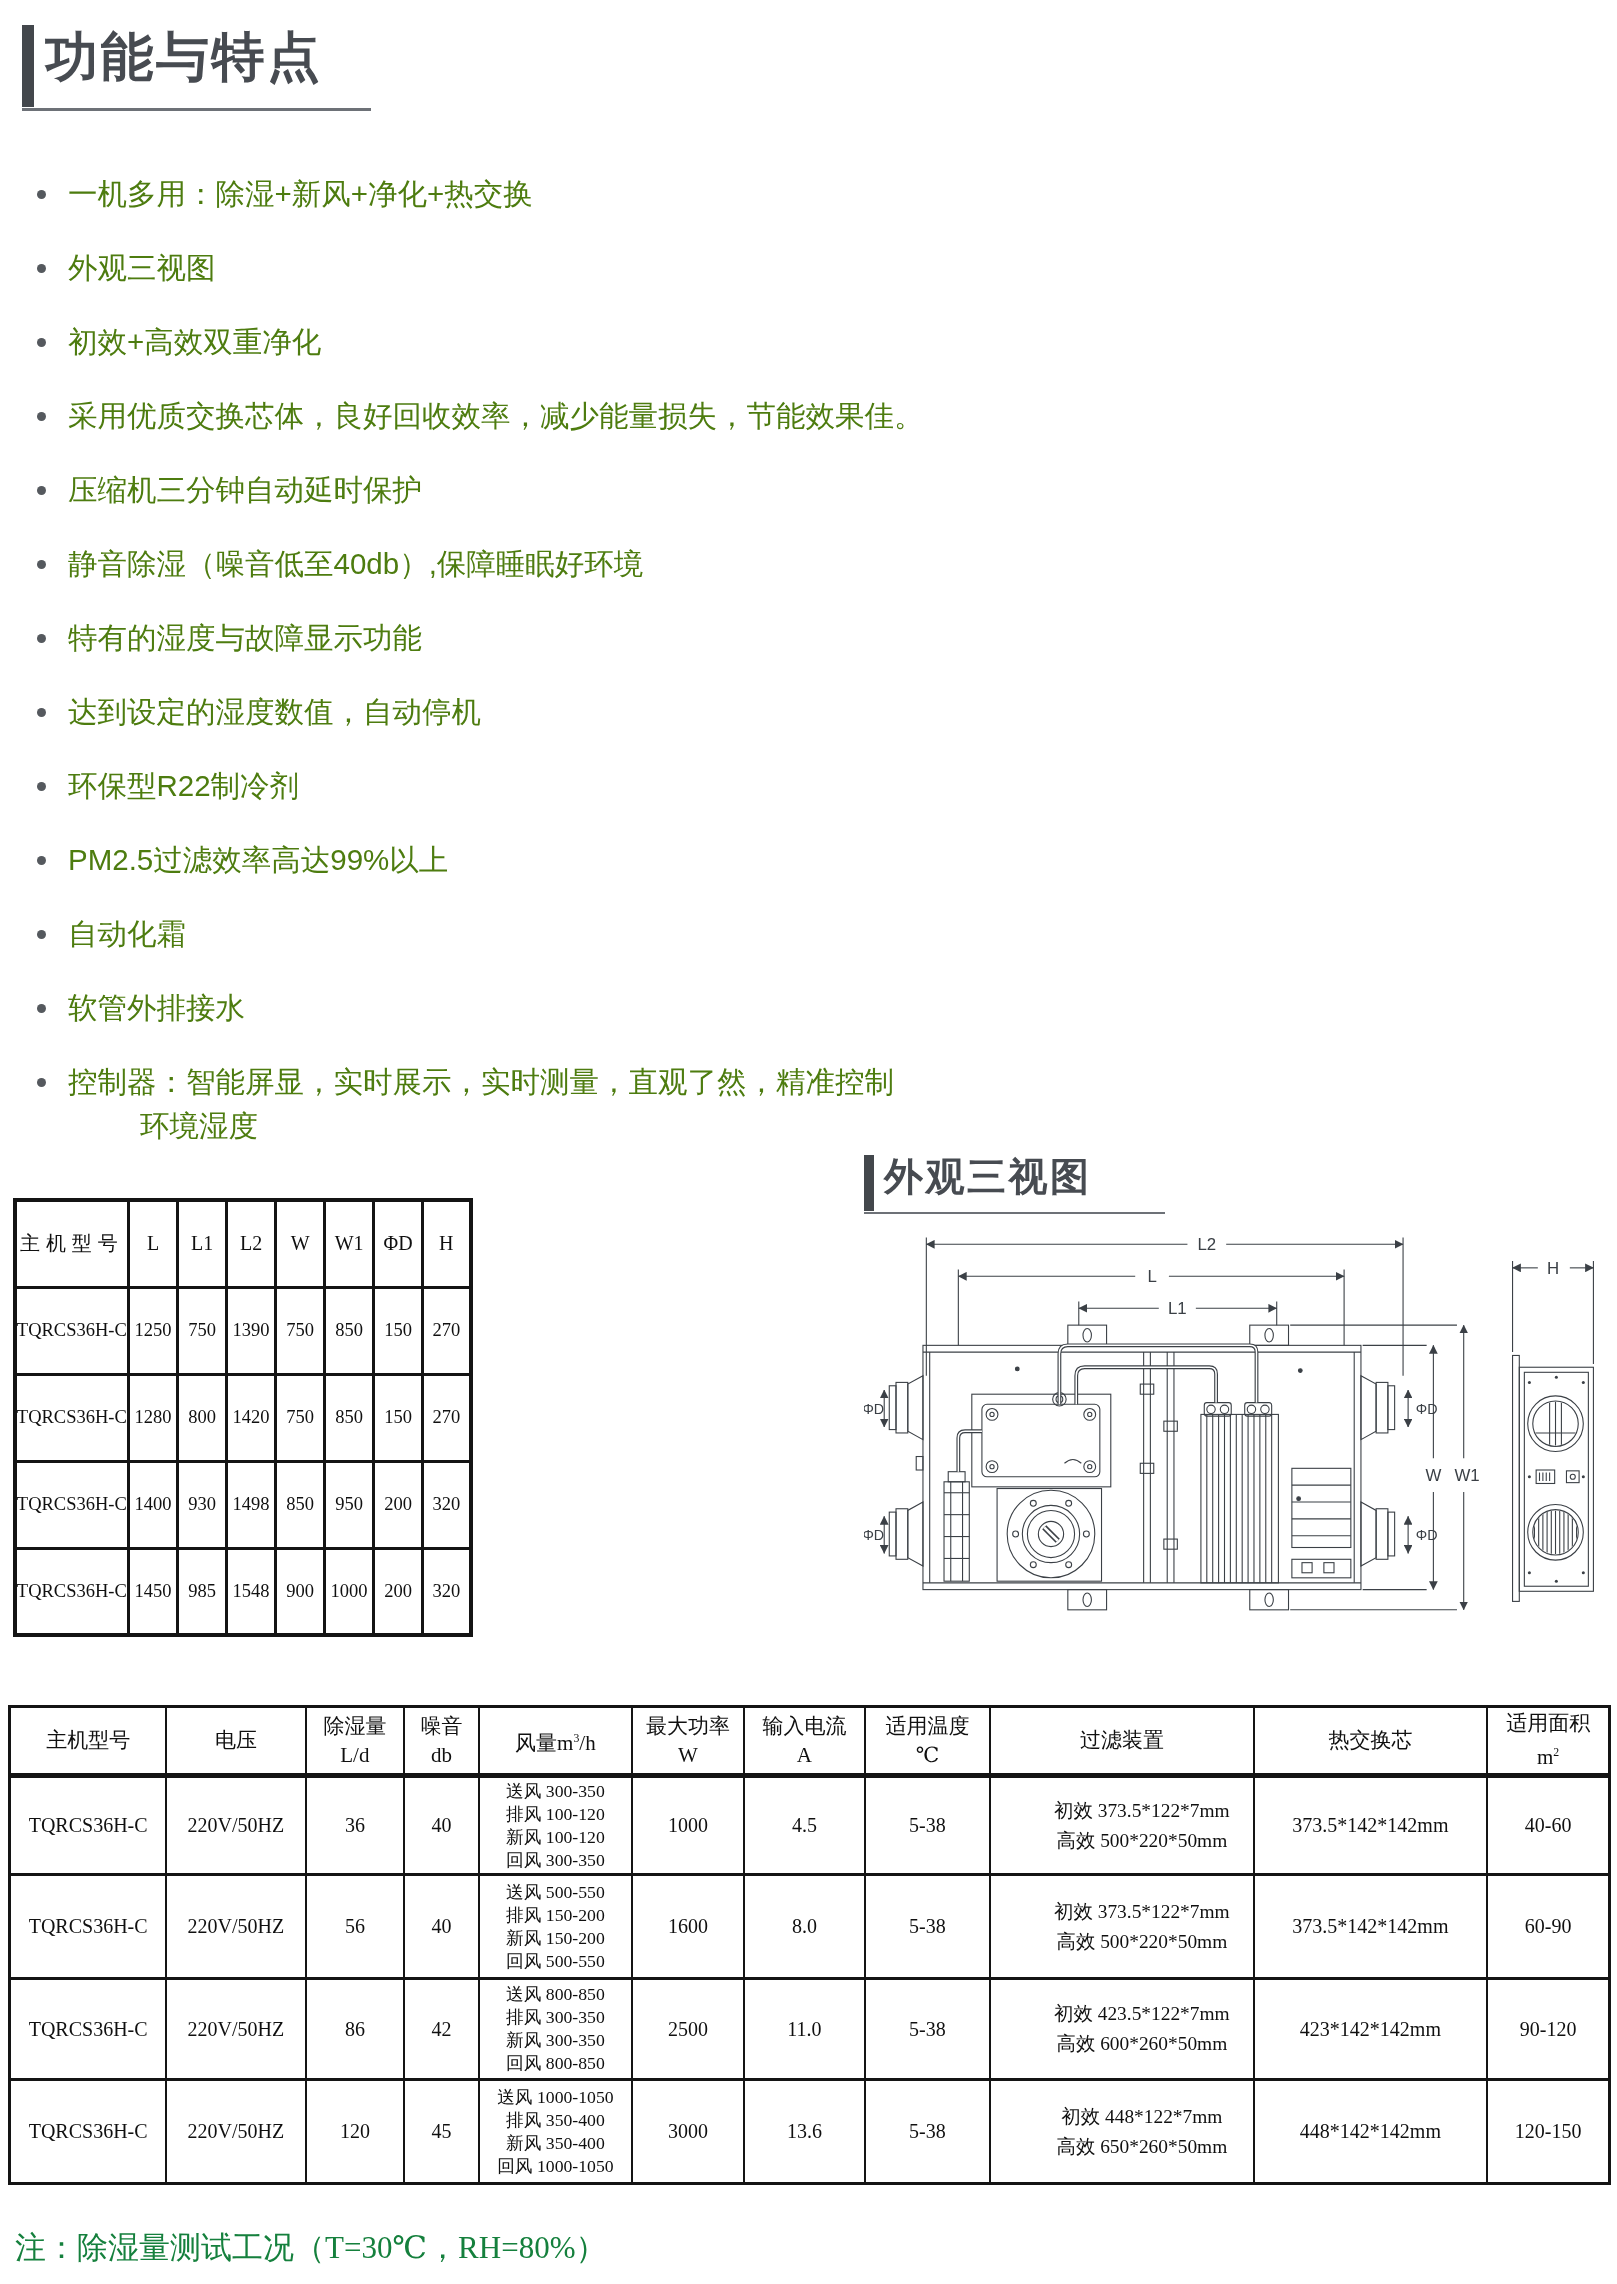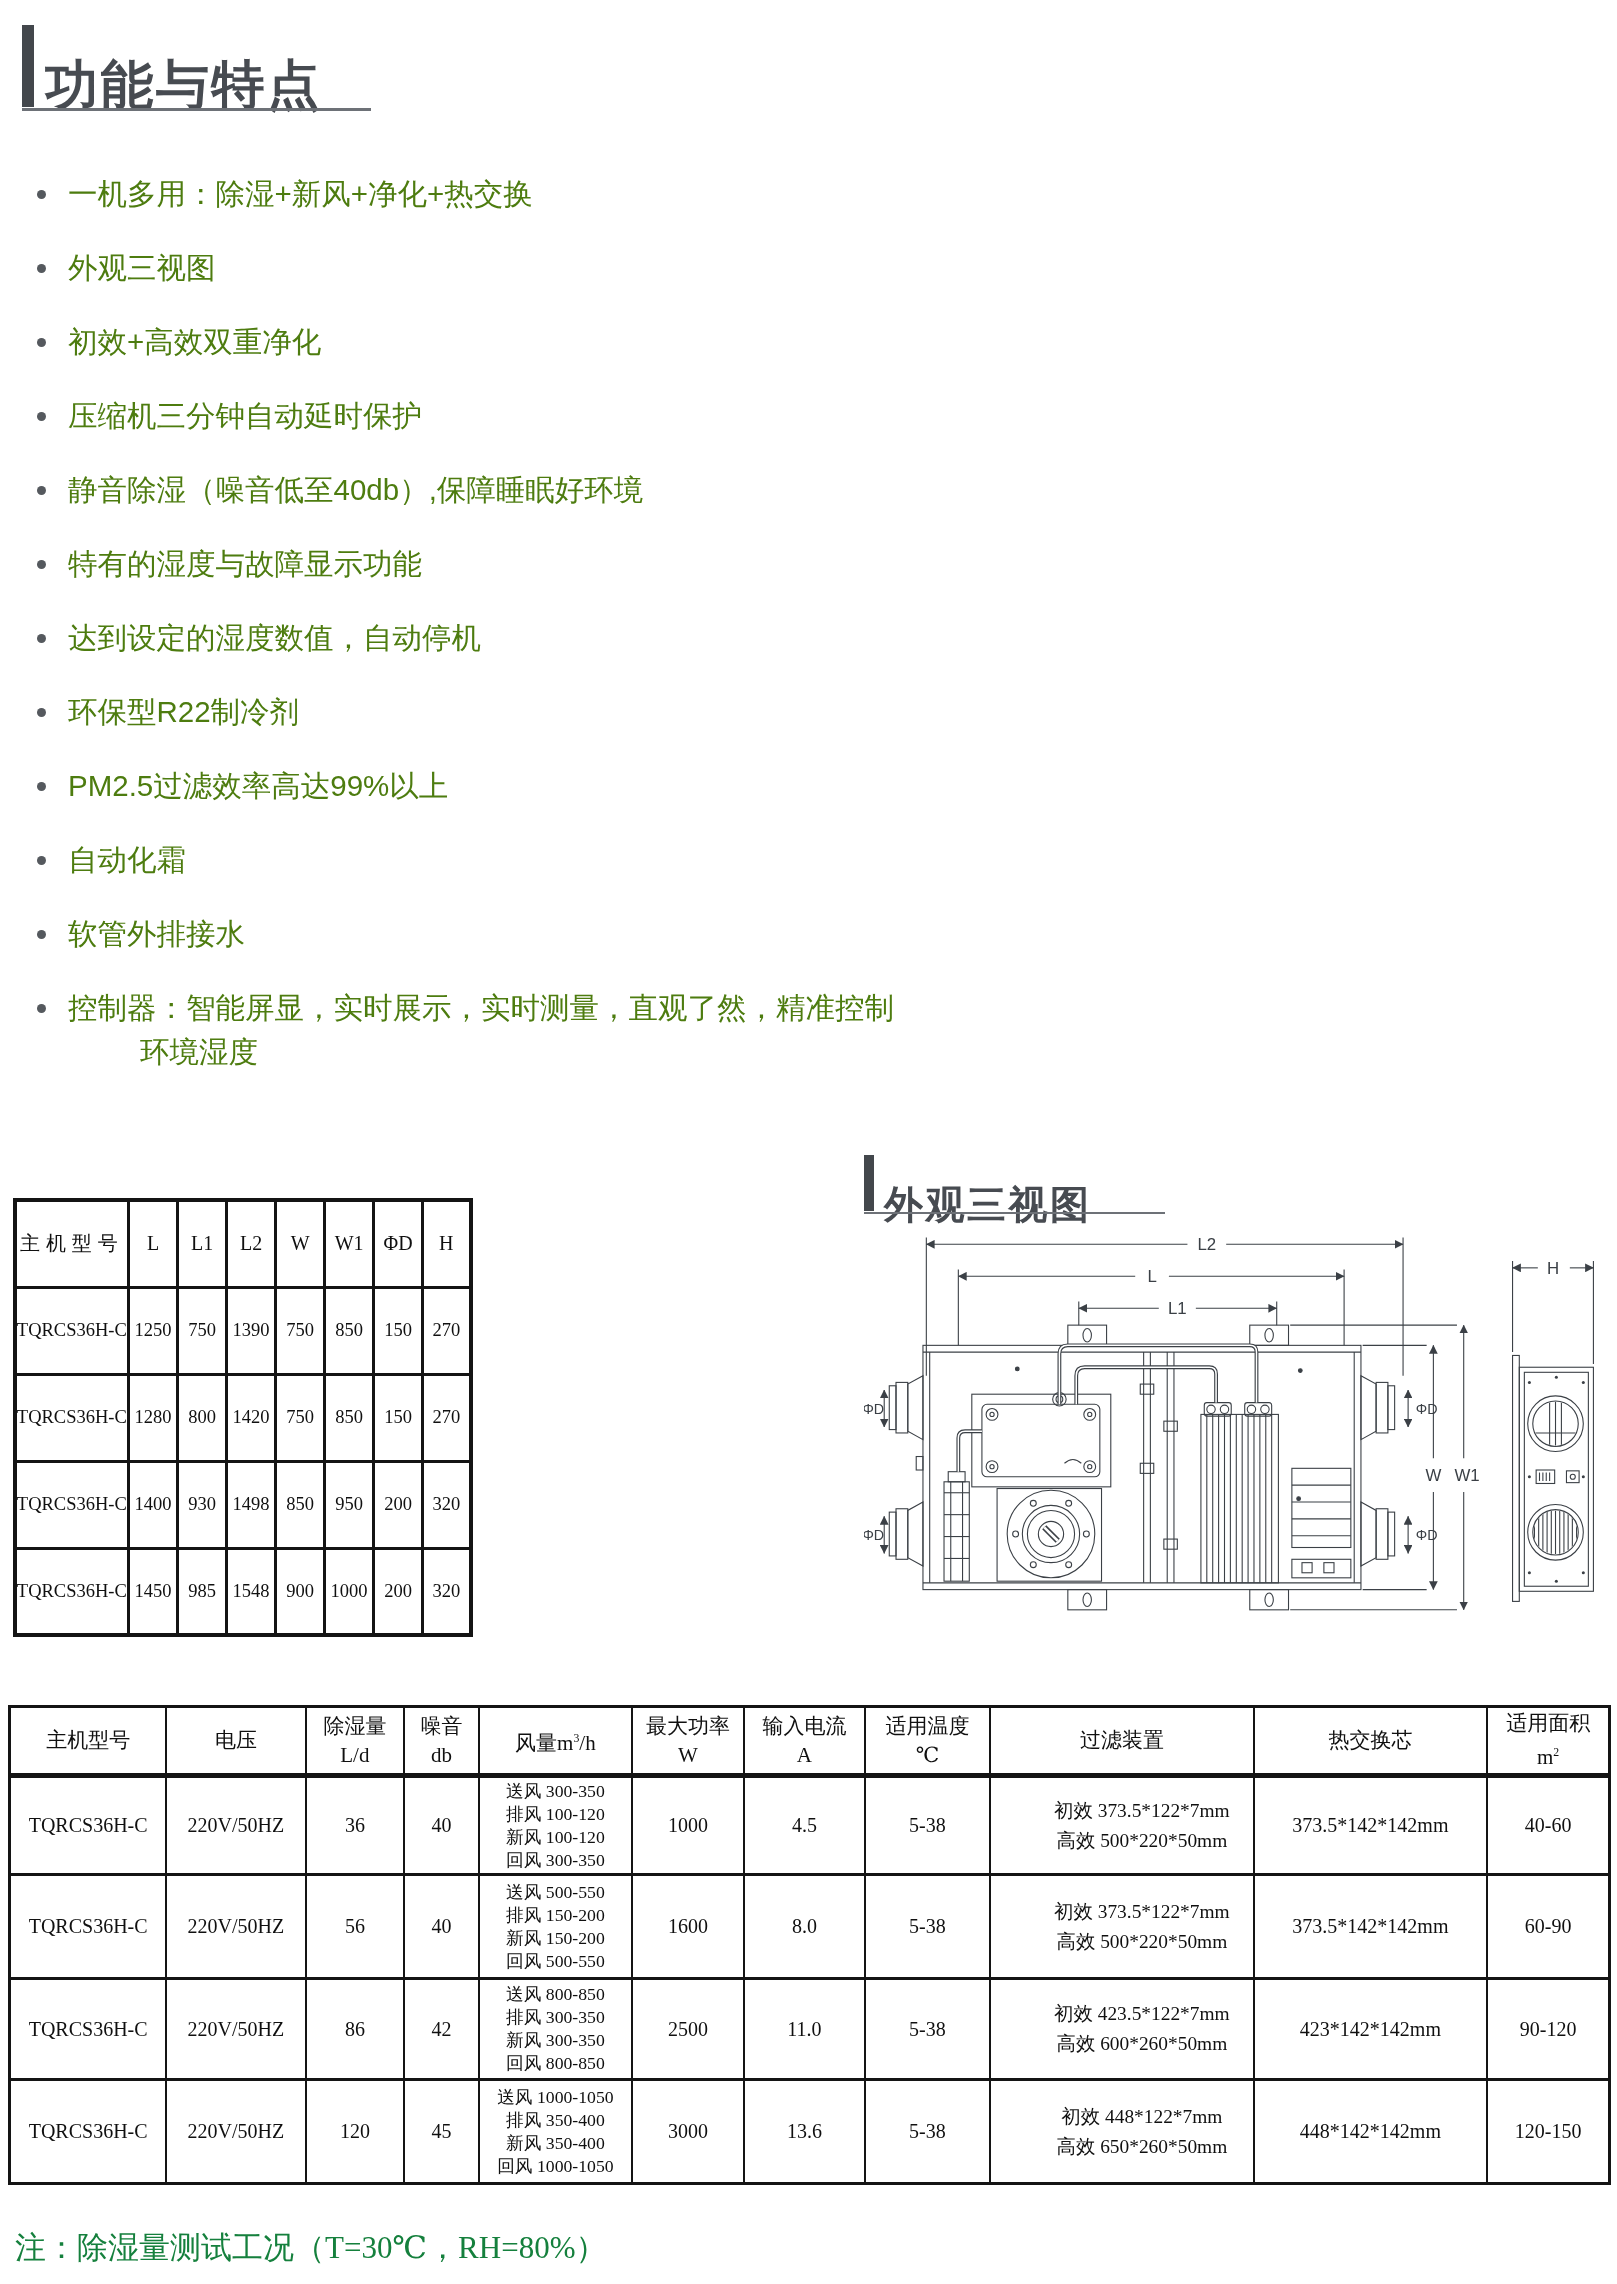--- a/index.html
+++ b/index.html
@@ -5,21 +5,21 @@
   html,body{margin:0;padding:0;}
   body{
     position:relative;
     width:1617px;height:2284px;
     background:#ffffff;
     font-family:"Liberation Sans","DejaVu Sans",sans-serif;
     overflow:hidden;
   }
   
   .sec-bar{position:absolute;background:#43474c;}
-  .sec-title{position:absolute;font-weight:700;color:#474b51;letter-spacing:2.5px;margin-top:28px;}
+  .sec-title{position:absolute;font-weight:700;color:#474b51;letter-spacing:2.5px;}
   .sec-underline{position:absolute;background:#6d7177;}
   #t1-bar{left:22px;top:25px;width:11.8px;height:82px;}
   #t1-text{left:45px;top:22px;font-size:53px;}
   #t1-line{left:22px;top:108px;width:349px;height:2.5px;}
   #t2-bar{left:864px;top:1155px;width:10px;height:56px;}
   #t2-text{left:884px;top:1150px;font-size:39px;}
   #t2-line{left:864px;top:1212px;width:301px;height:1.7px;}
   
   .features{position:absolute;left:34px;top:157px;width:1482px;color:#4d7c0f;font-size:29.5px;}
   .feat{position:relative;padding:15px 0 15px 34px;}
@@ -85,20 +85,26 @@
     </div>
     <div class="feat">
       <span class="dot"></span>
       <div class="ftx">
         <div>初效+高效双重净化</div>
       </div>
     </div>
     <div class="feat">
       <span class="dot"></span>
       <div class="ftx">
+        <div>采用优质交换芯体，良好回收效率，减少能量损失，节能效果佳。</div>
+      </div>
+    </div>
+    <div class="feat">
+      <span class="dot"></span>
+      <div class="ftx">
         <div>压缩机三分钟自动延时保护</div>
       </div>
     </div>
     <div class="feat">
       <span class="dot"></span>
       <div class="ftx">
         <div>静音除湿（噪音低至40db）,保障睡眠好环境</div>
       </div>
     </div>
     <div class="feat">

